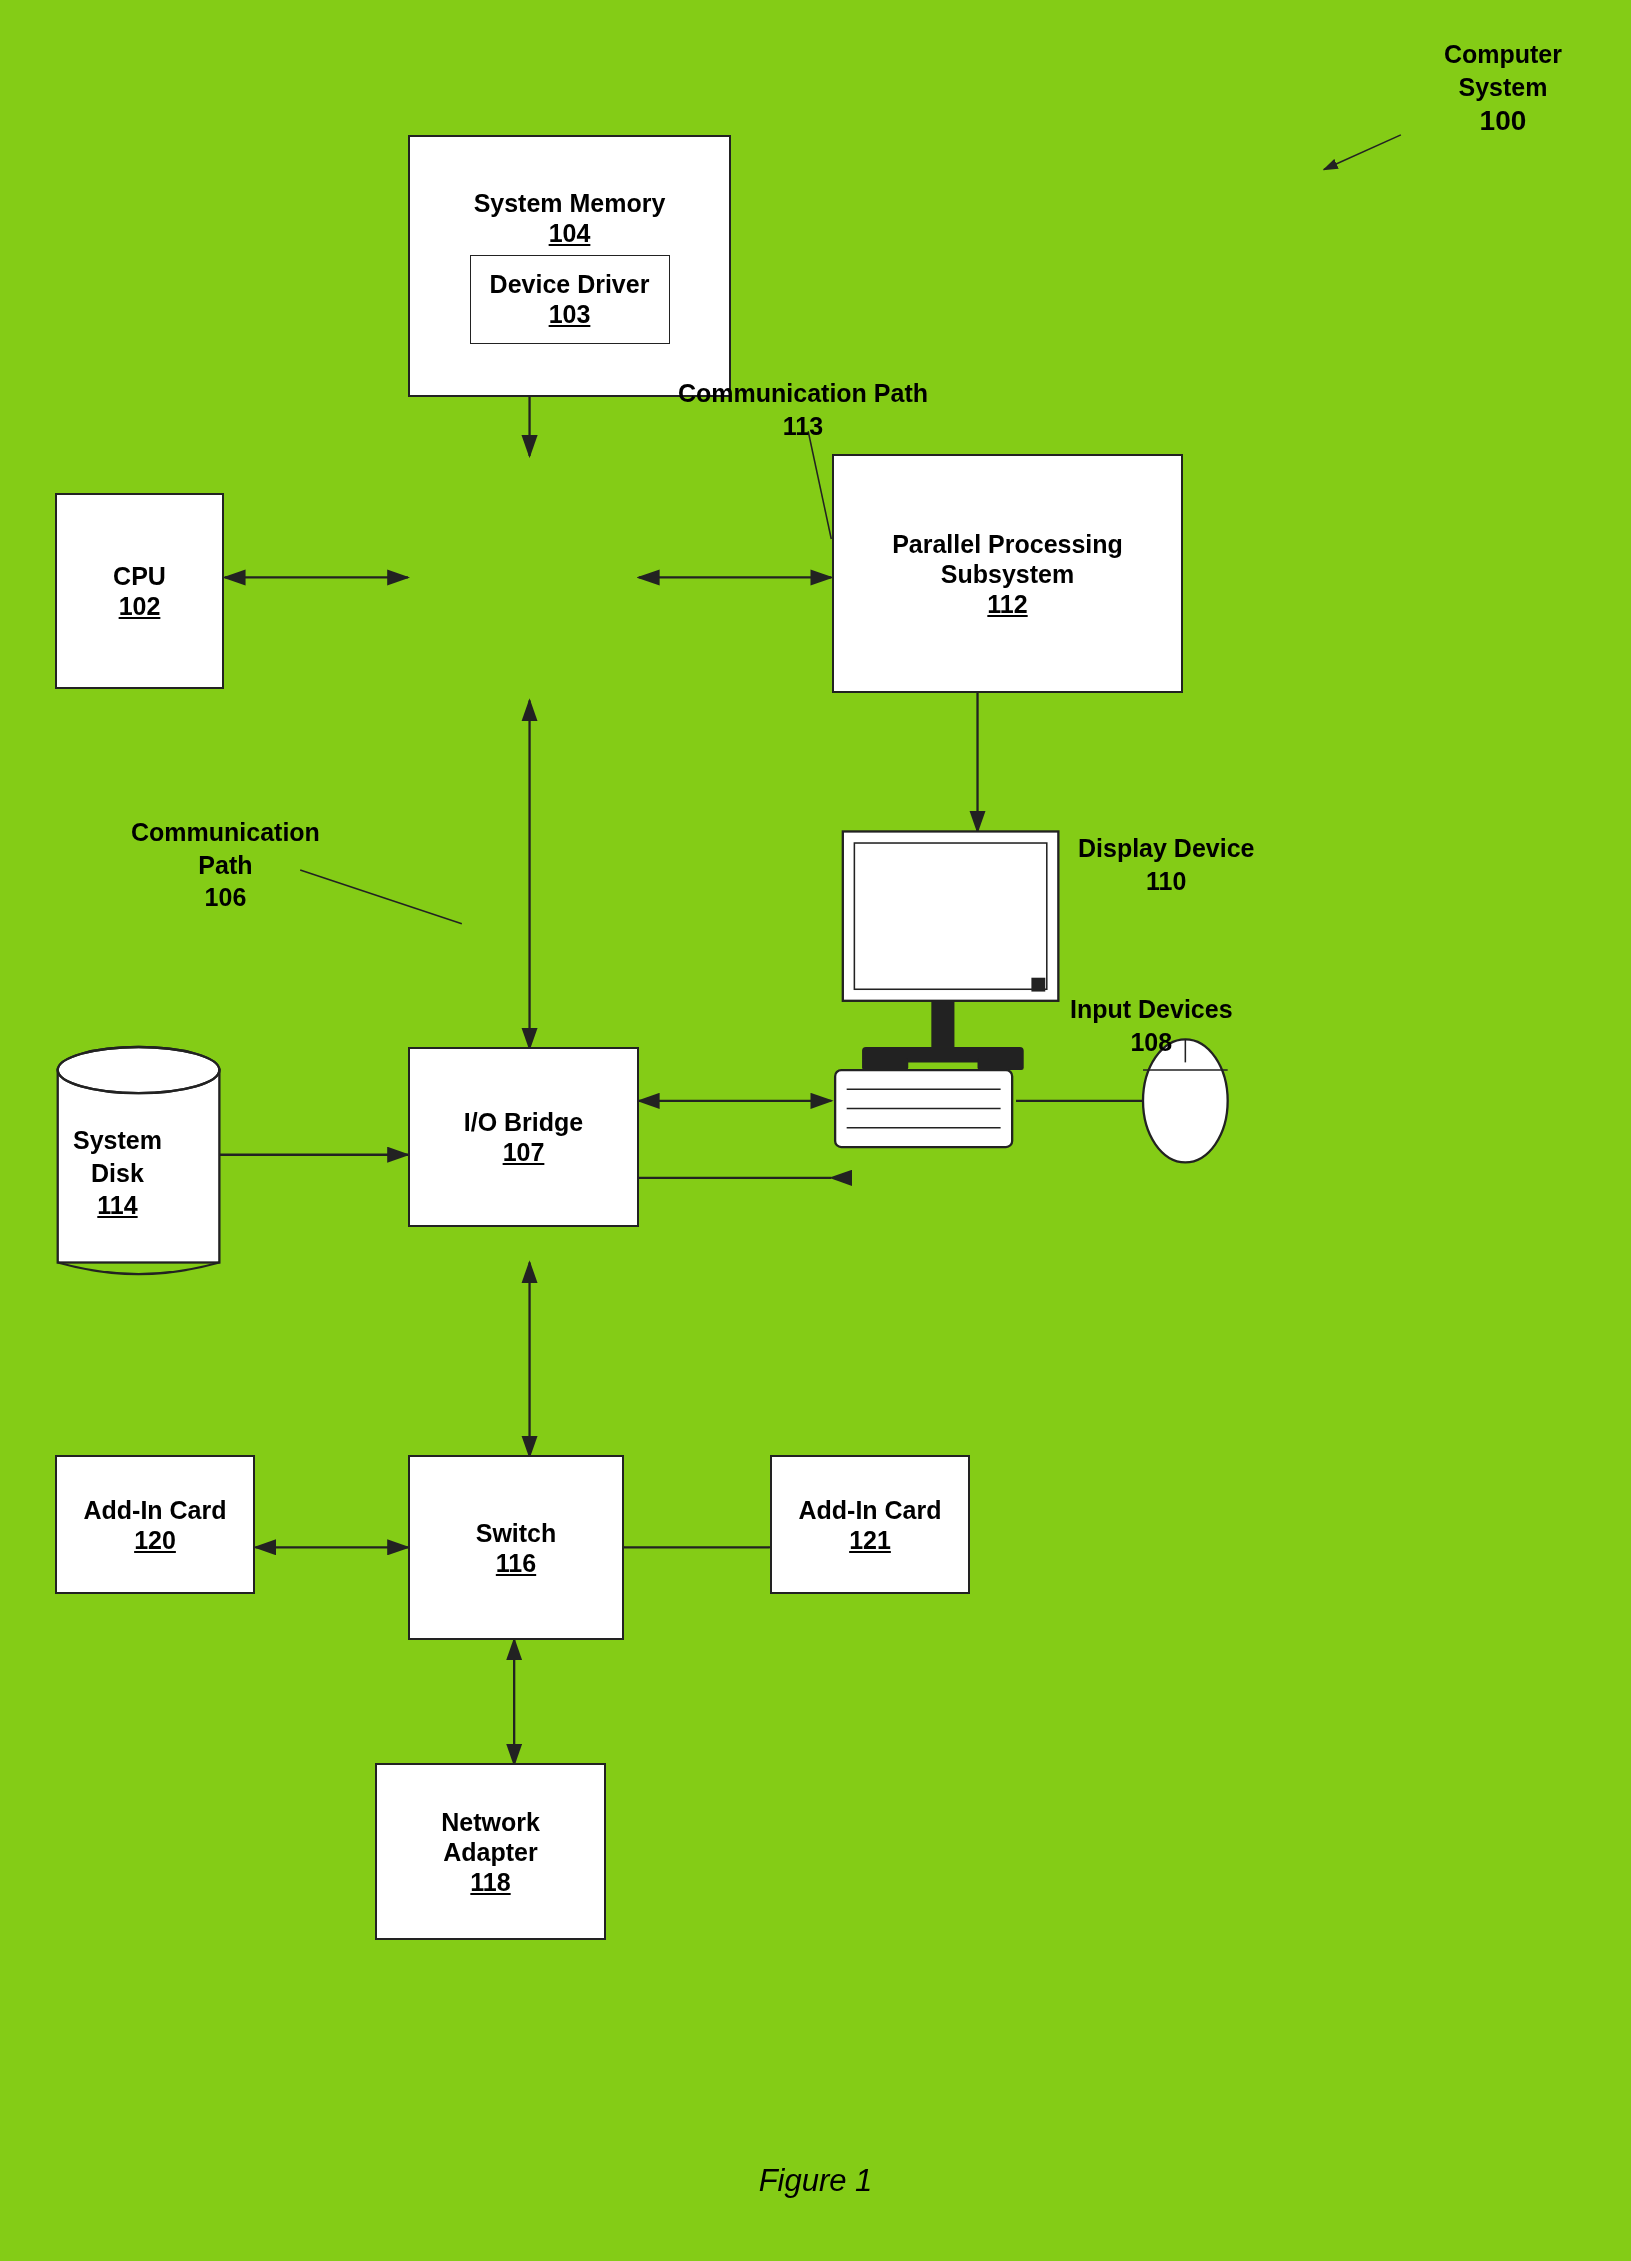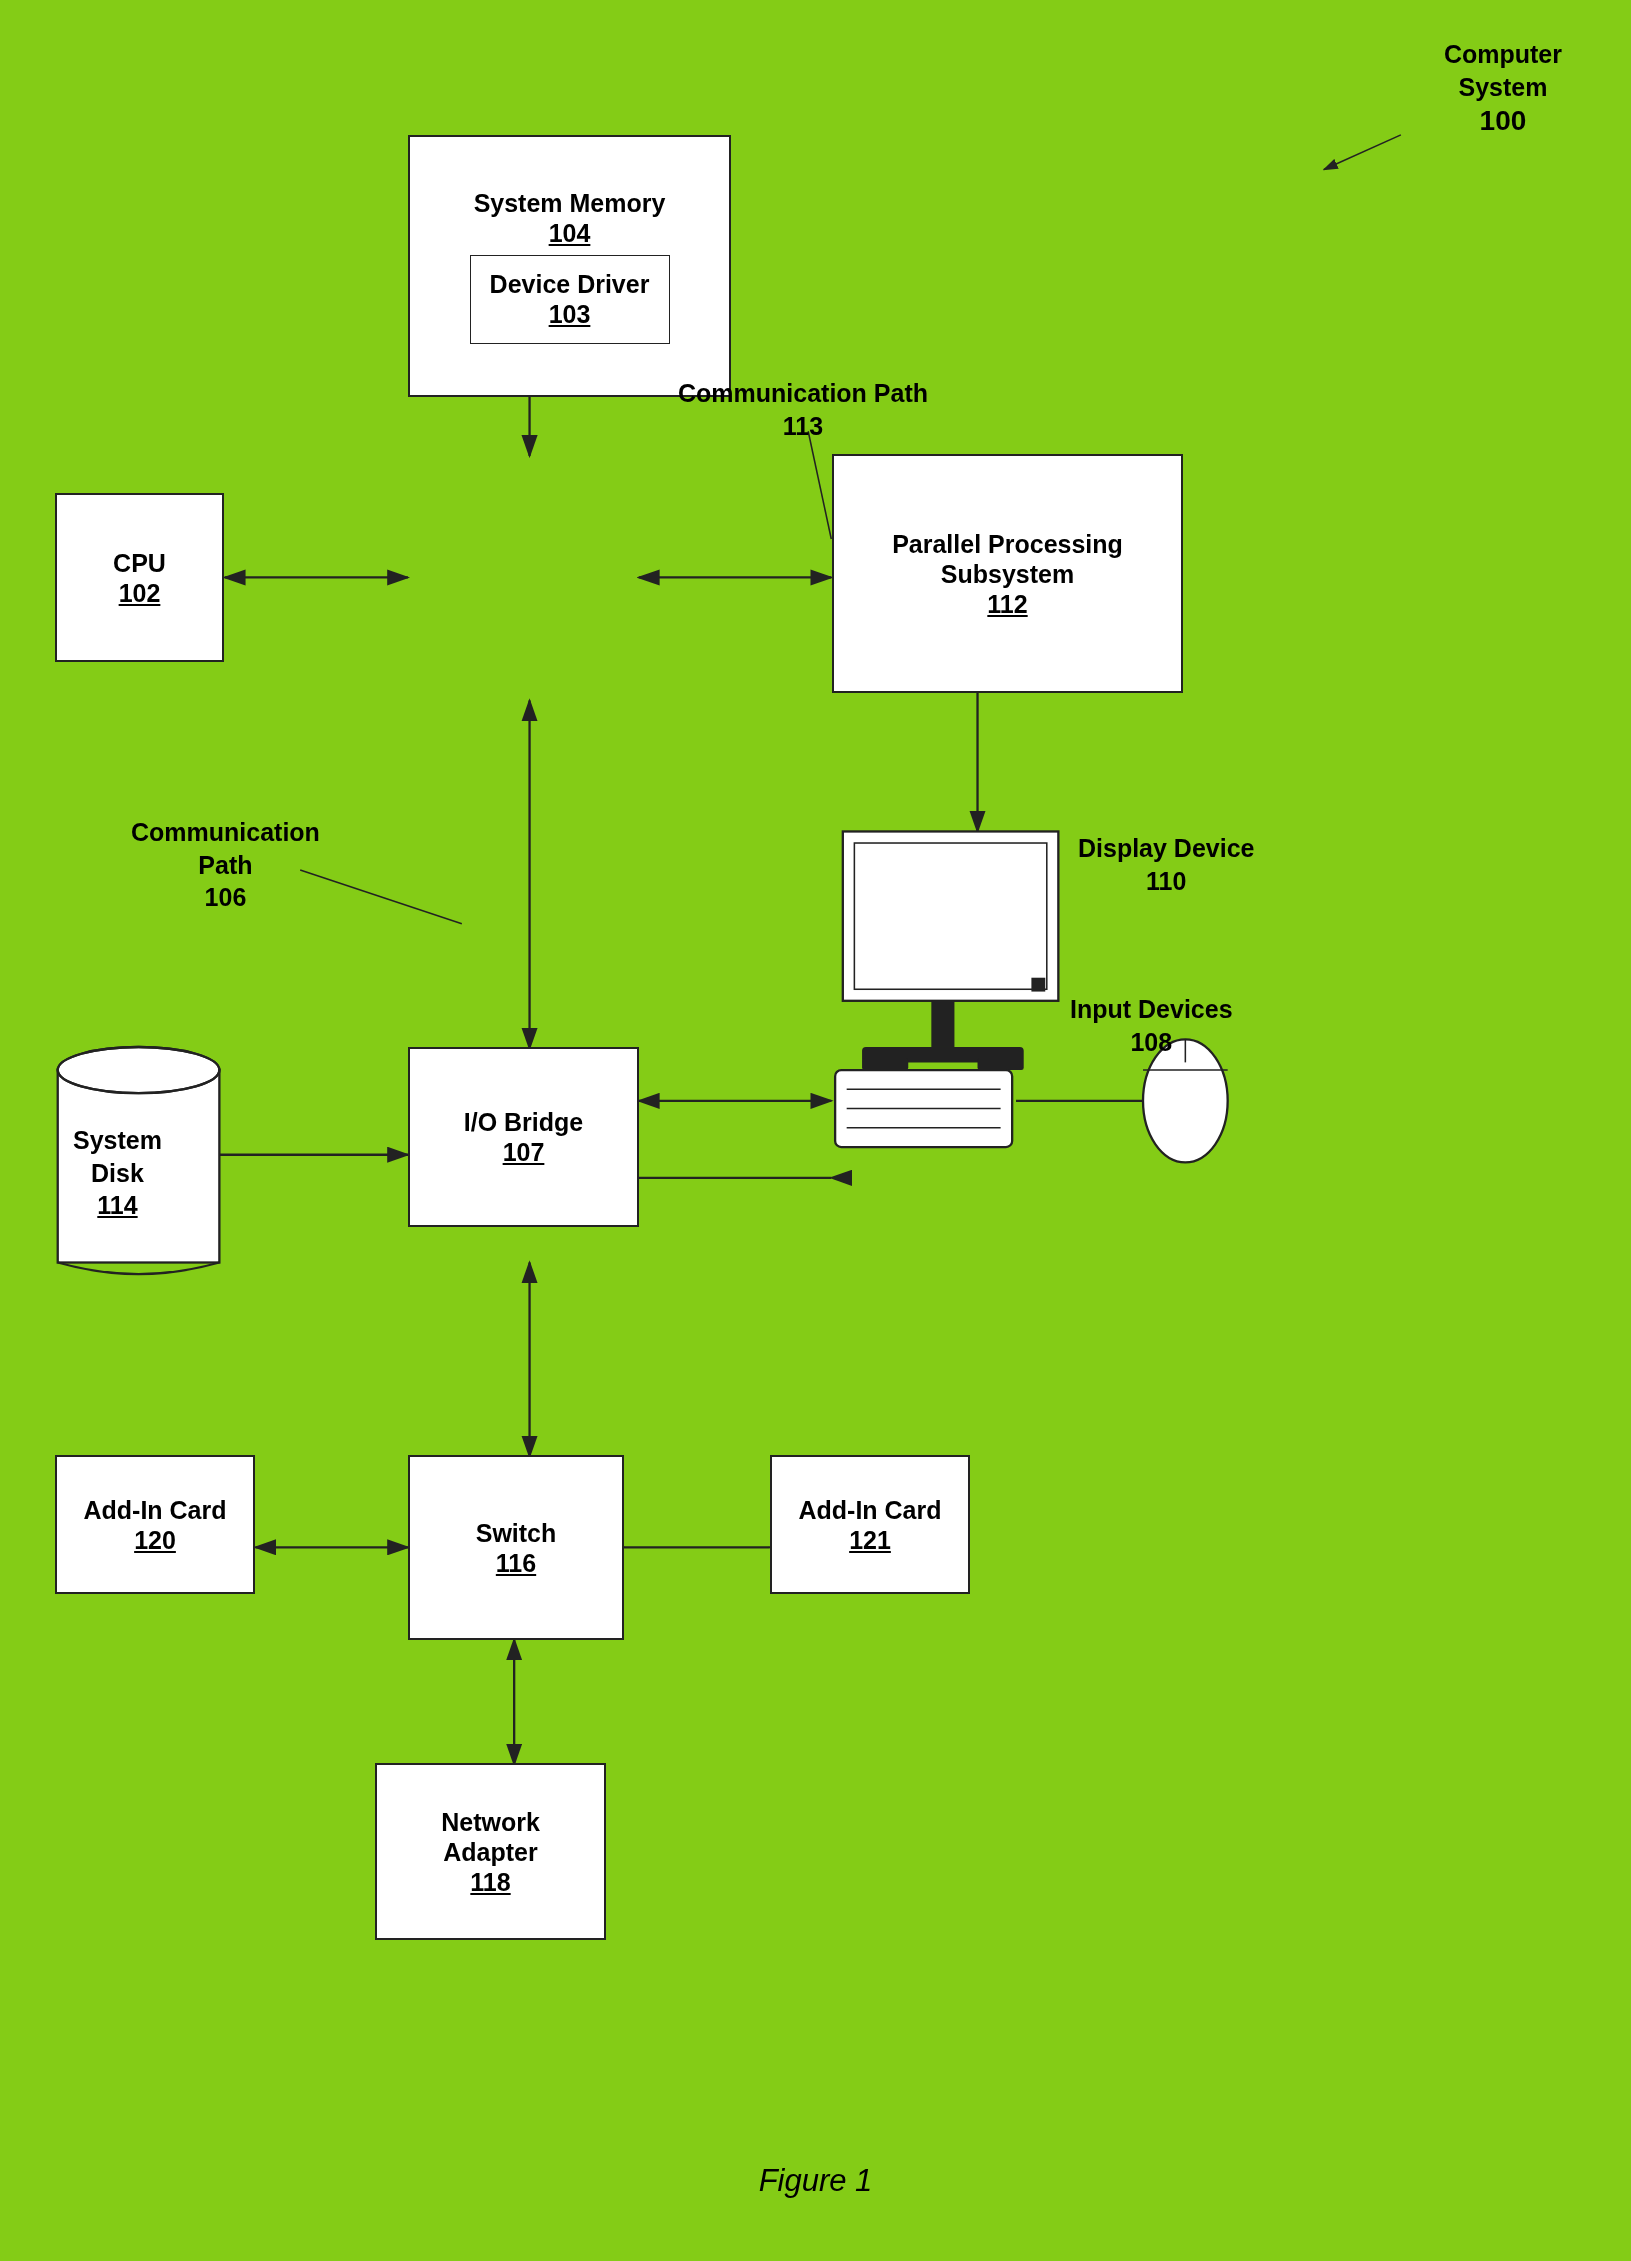--- a/index.html
+++ b/index.html
@@ -70,21 +70,21 @@
       width: 323px;
       height: 262px;
       margin-top: 43px;
     }
 
     
     #cpu {
       left: 55px;
       top: 493px;
       width: 169px;
-      height: 169px;
+      height: 196px;
     }
 
     
     #memory-bridge {
       left: 408px;
       top: 454px;
       width: 231px;
       height: 246px;
     }
 

